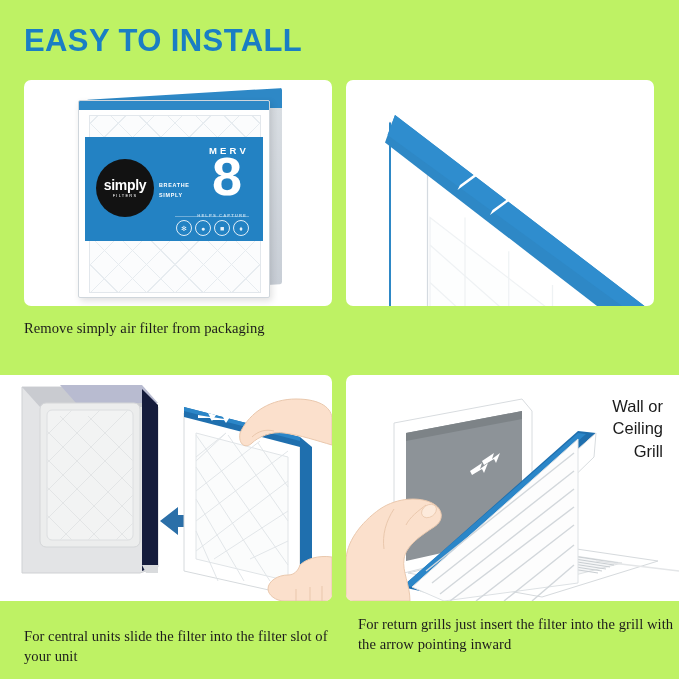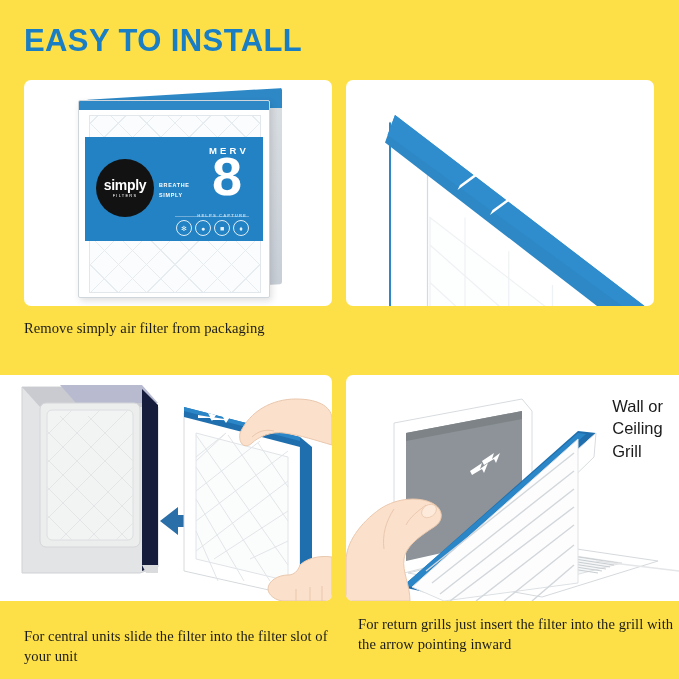--- a/index.html
+++ b/index.html
@@ -12,21 +12,21 @@
     background: #f3f3f3;
     font-family: "Liberation Sans", sans-serif;
     overflow: hidden;
     position: relative;
   }
 
   #page {
     position: relative;
     width: 679px;
     height: 679px;
-    background: #fde047;
+    background: #bef264;
   }
 
   
   .heading {
     position: absolute;
     left: 24px;
     top: 24px;
     font-size: 31px;
     font-weight: bold;
     letter-spacing: 0.4px;
@@ -203,20 +203,21 @@
     width: 400px; height: 300px;
   }
 
   
   .p3svg, .p4svg { position:absolute; left:0; top:0; }
 
   
   .grill-label {
     position: absolute;
     right: 16px; top: 20px;
+    text-align: right;
     color: #1b1b1b;
     font-size: 16.5px;
     line-height: 1.35;
     font-family: "Liberation Sans", sans-serif;
   }
 </style>
 </head>
 <body>
 
 <div id="page">

